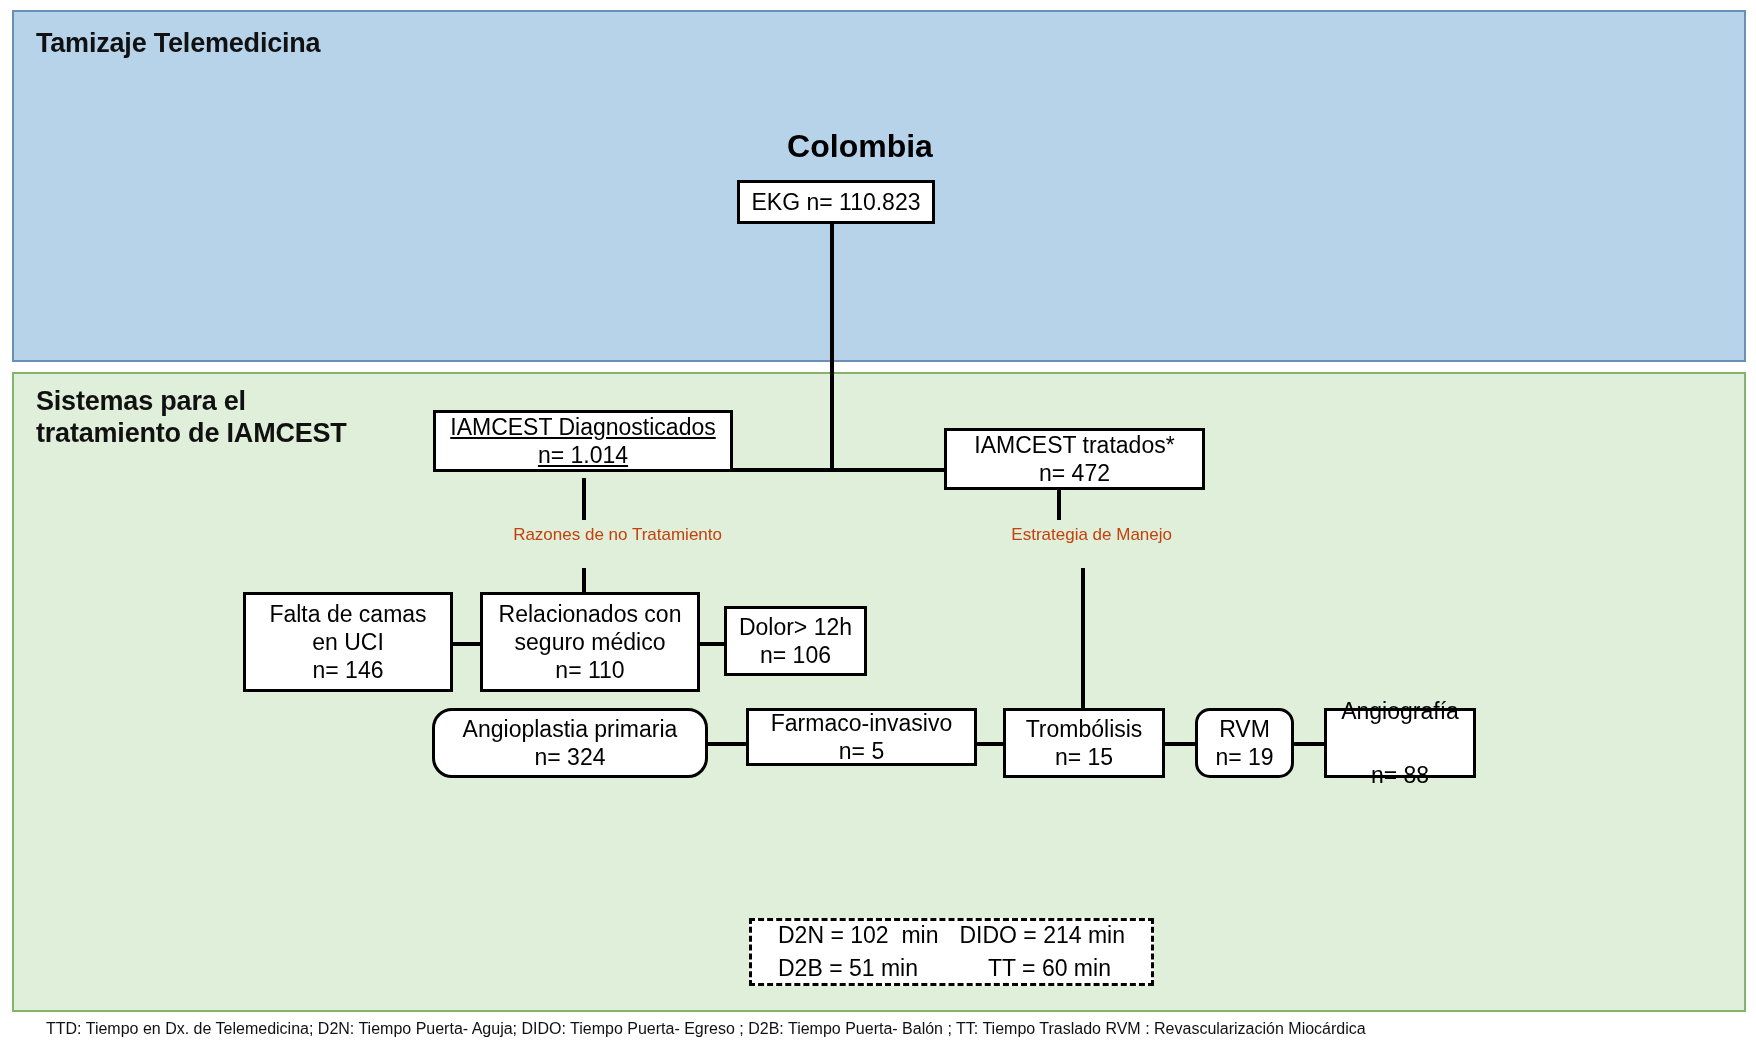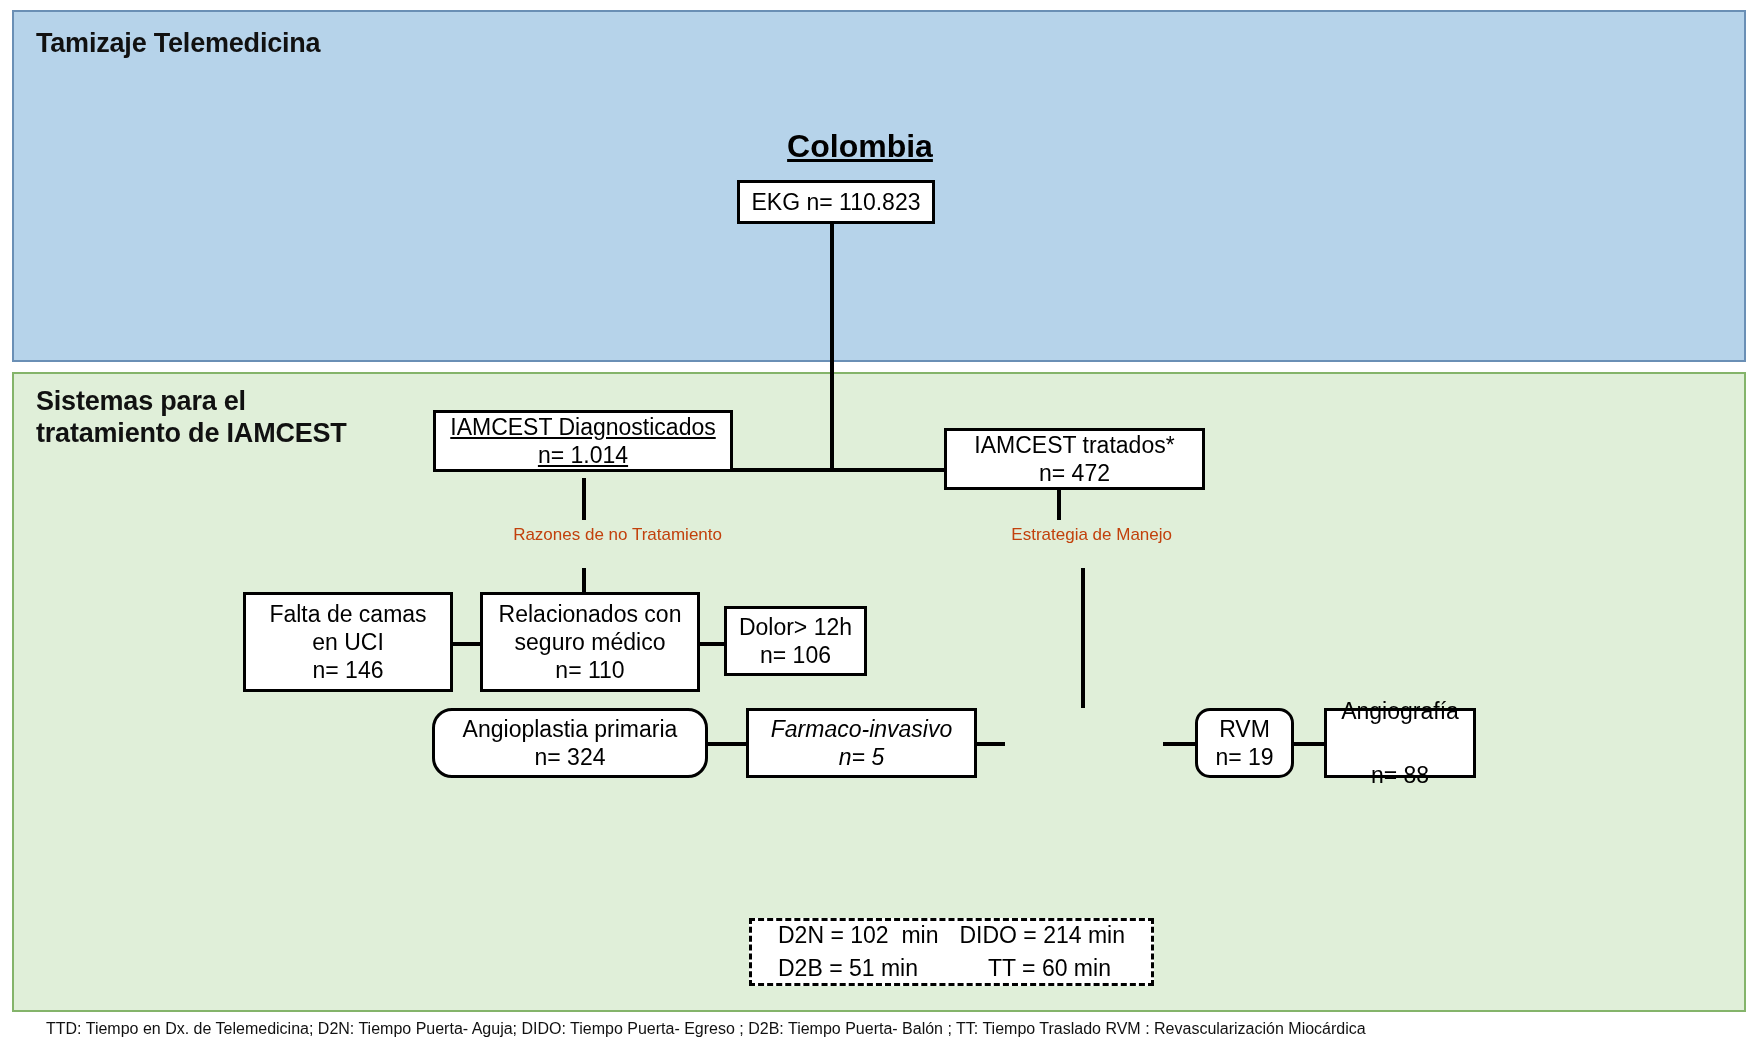--- a/index.html
+++ b/index.html
@@ -61,21 +61,20 @@
   
   #colombia-label {
     position: absolute;
     left: 700px;
     top: 128px;
     width: 320px;
     text-align: center;
     font-weight: bold;
     font-size: 32px;
     color: #000000;
-    text-decoration: underline;
   }
 
   
   .node {
     position: absolute;
     box-sizing: border-box;
     background: #ffffff;
     border: 3px solid #000000;
     display: flex;
     flex-direction: column;
@@ -203,25 +202,29 @@
   <div class="node" style="left:724px; top:606px; width:143px; height:70px;">
     <span class="l1">Dolor&gt; 12h</span>
     <span class="l2">n= 106</span>
   </div>
 
   <div class="node" style="left:432px; top:708px; width:276px; height:70px;border-radius:20px;">
     <span class="l1">Angioplastia primaria</span>
     <span class="l2">n= 324</span>
   </div>
 
-  <div class="node" style="left:746px; top:708px; width:231px; height:70px;font-style:italic;">
+  <div class="node" style="left:746px; top:708px; width:231px; height:58px;">
     <span class="l1">Farmaco-invasivo</span>
     <span class="l2">n= 5</span>
   </div>
 
+  <div class="node" style="left:1003px; top:708px; width:162px; height:70px;">
+    <span class="l1">Trombólisis</span>
+    <span class="l2">n= 15</span>
+  </div>
 
   <div class="node" style="left:1195px; top:708px; width:99px; height:70px;border-radius:15px;">
     <span class="l1">RVM</span>
     <span class="l2">n= 19</span>
   </div>
 
   <div class="node" style="left:1324px; top:708px; width:152px; height:70px;gap:36px;">
     <span class="l1">Angiografía</span>
     <span class="l2">n= 88</span>
   </div>

